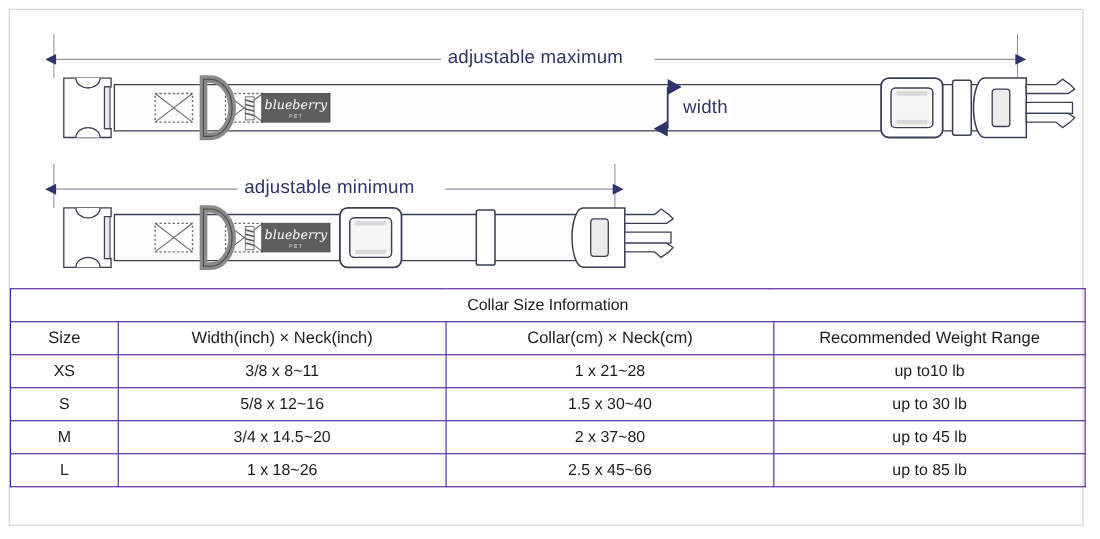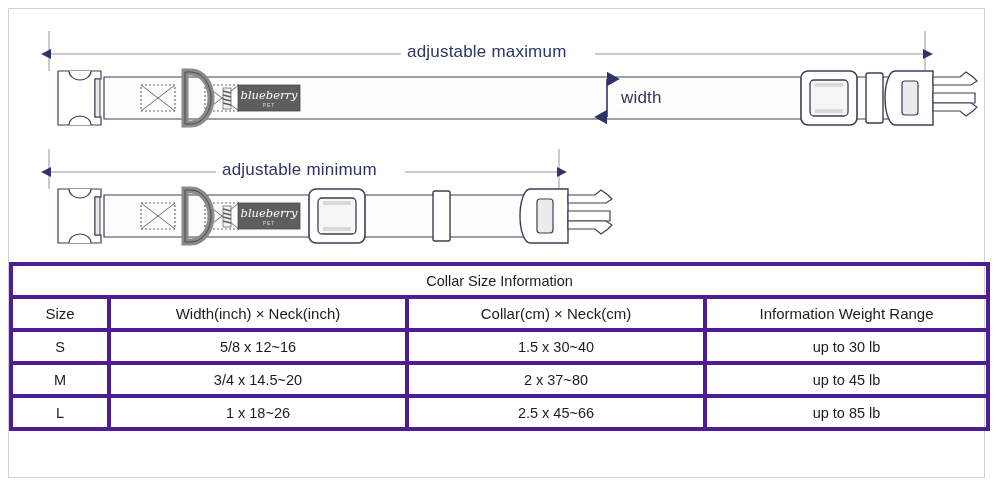--- a/index.html
+++ b/index.html
@@ -25,21 +25,21 @@
     background:#fff;padding:0 6px;white-space:nowrap;
   }
   #lbl-max{left:392px;top:33px;}
   #lbl-min{left:207px;top:151px;}
   #lbl-width{left:610px;top:79px;font-size:17px;padding:0 2px;}
 
   
   .tablewrap{position:absolute;left:0;top:253px;width:977px;}
   table.sizes{border-collapse:collapse;width:977px;table-layout:fixed;}
   table.sizes td{
-    border:4px solid #4c1d95;
+    border:1px solid #4c1d95;
     height:29px;
     font-size:14.5px;
     color:#1c1c1c;
     text-align:center;
     vertical-align:middle;
     padding:0 4px;
   }
   td.caption{
     text-align:left;padding-left:14px;height:32px;font-size:15px;
     border-left:none;border-right:none;
@@ -211,23 +211,29 @@
             <col class="c4">
         </colgroup>
         <tbody>
           <tr>
             <td class="caption" colspan="4">Collar Size Information</td>
           </tr>
           <tr class="head">
             <td class="edge-l">Size</td>
             <td>Width(inch)  ×  Neck(inch)</td>
             <td>Collar(cm)  ×  Neck(cm)</td>
-            <td class="edge-r">Information Weight Range</td>
-          </tr>
-
+            <td class="edge-r">Recommended Weight Range</td>
+          </tr>
+
+          <tr>
+            <td class="edge-l">XS</td>
+            <td>3/8 x 8~11</td>
+            <td>1 x 21~28</td>
+            <td class="edge-r">up to10 lb</td>
+          </tr>
           <tr>
             <td class="edge-l">S</td>
             <td>5/8 x 12~16</td>
             <td>1.5 x 30~40</td>
             <td class="edge-r">up to 30 lb</td>
           </tr>
           <tr>
             <td class="edge-l">M</td>
             <td>3/4 x 14.5~20</td>
             <td>2 x 37~80</td>

